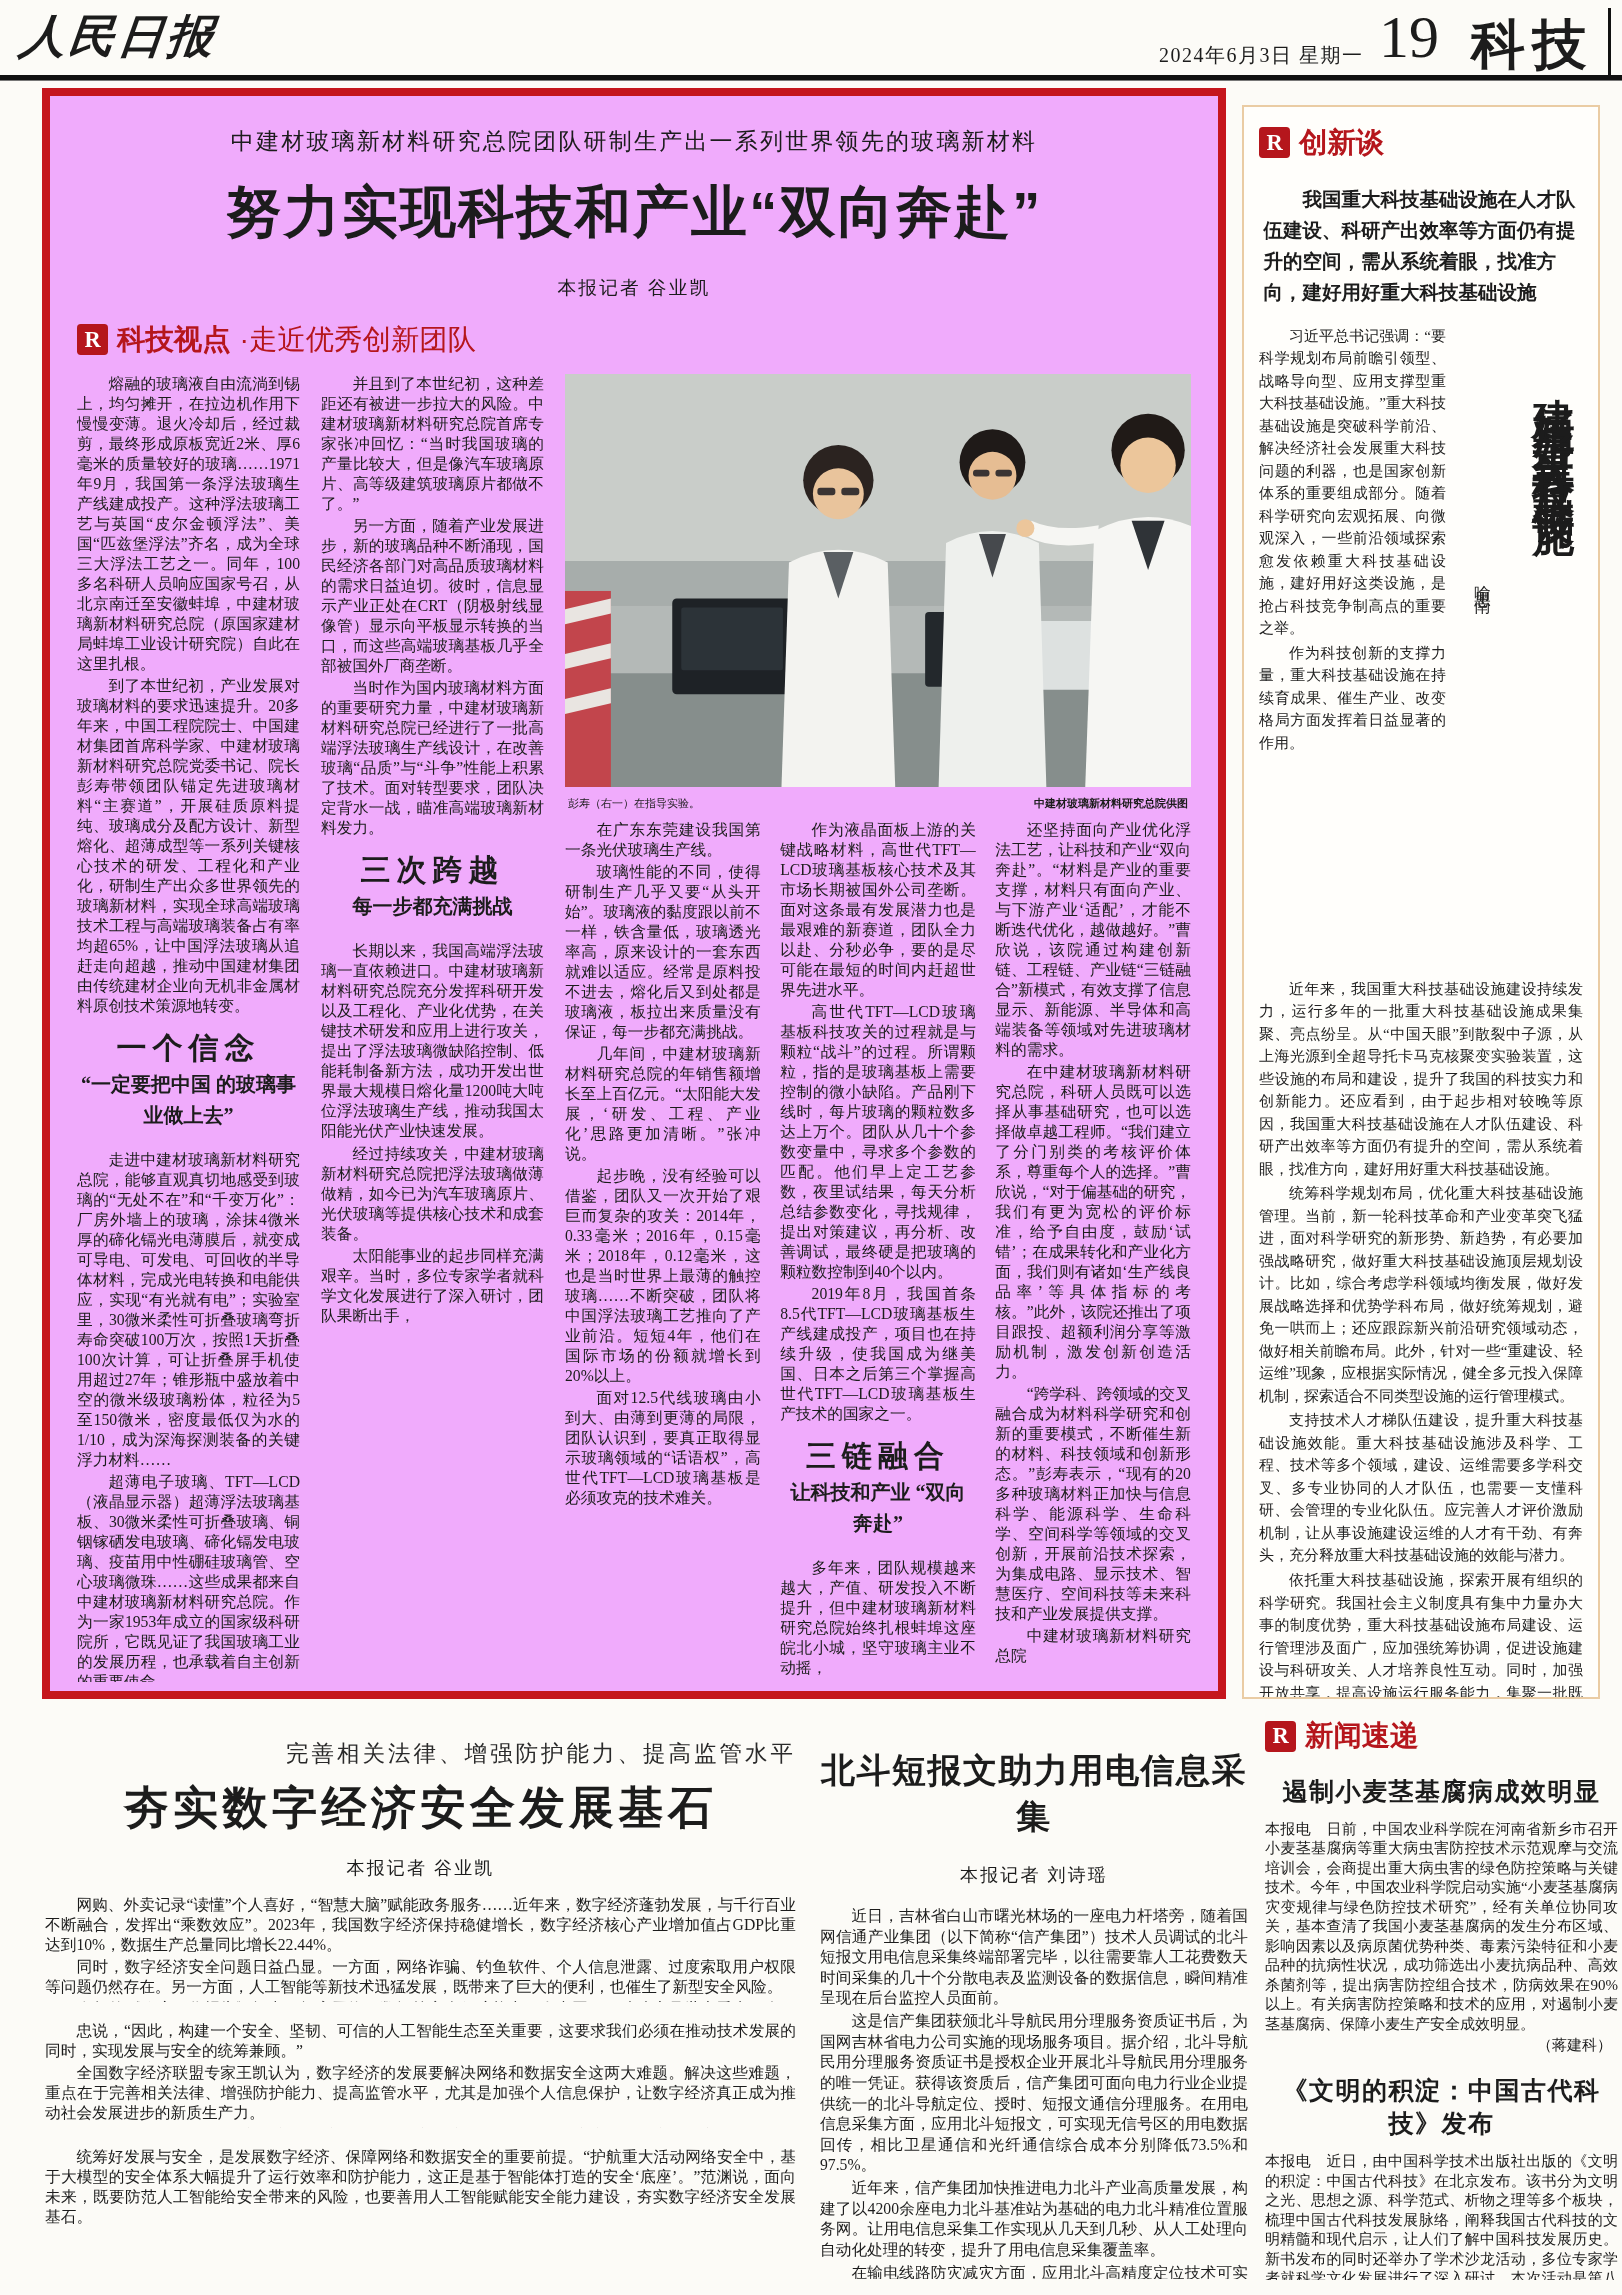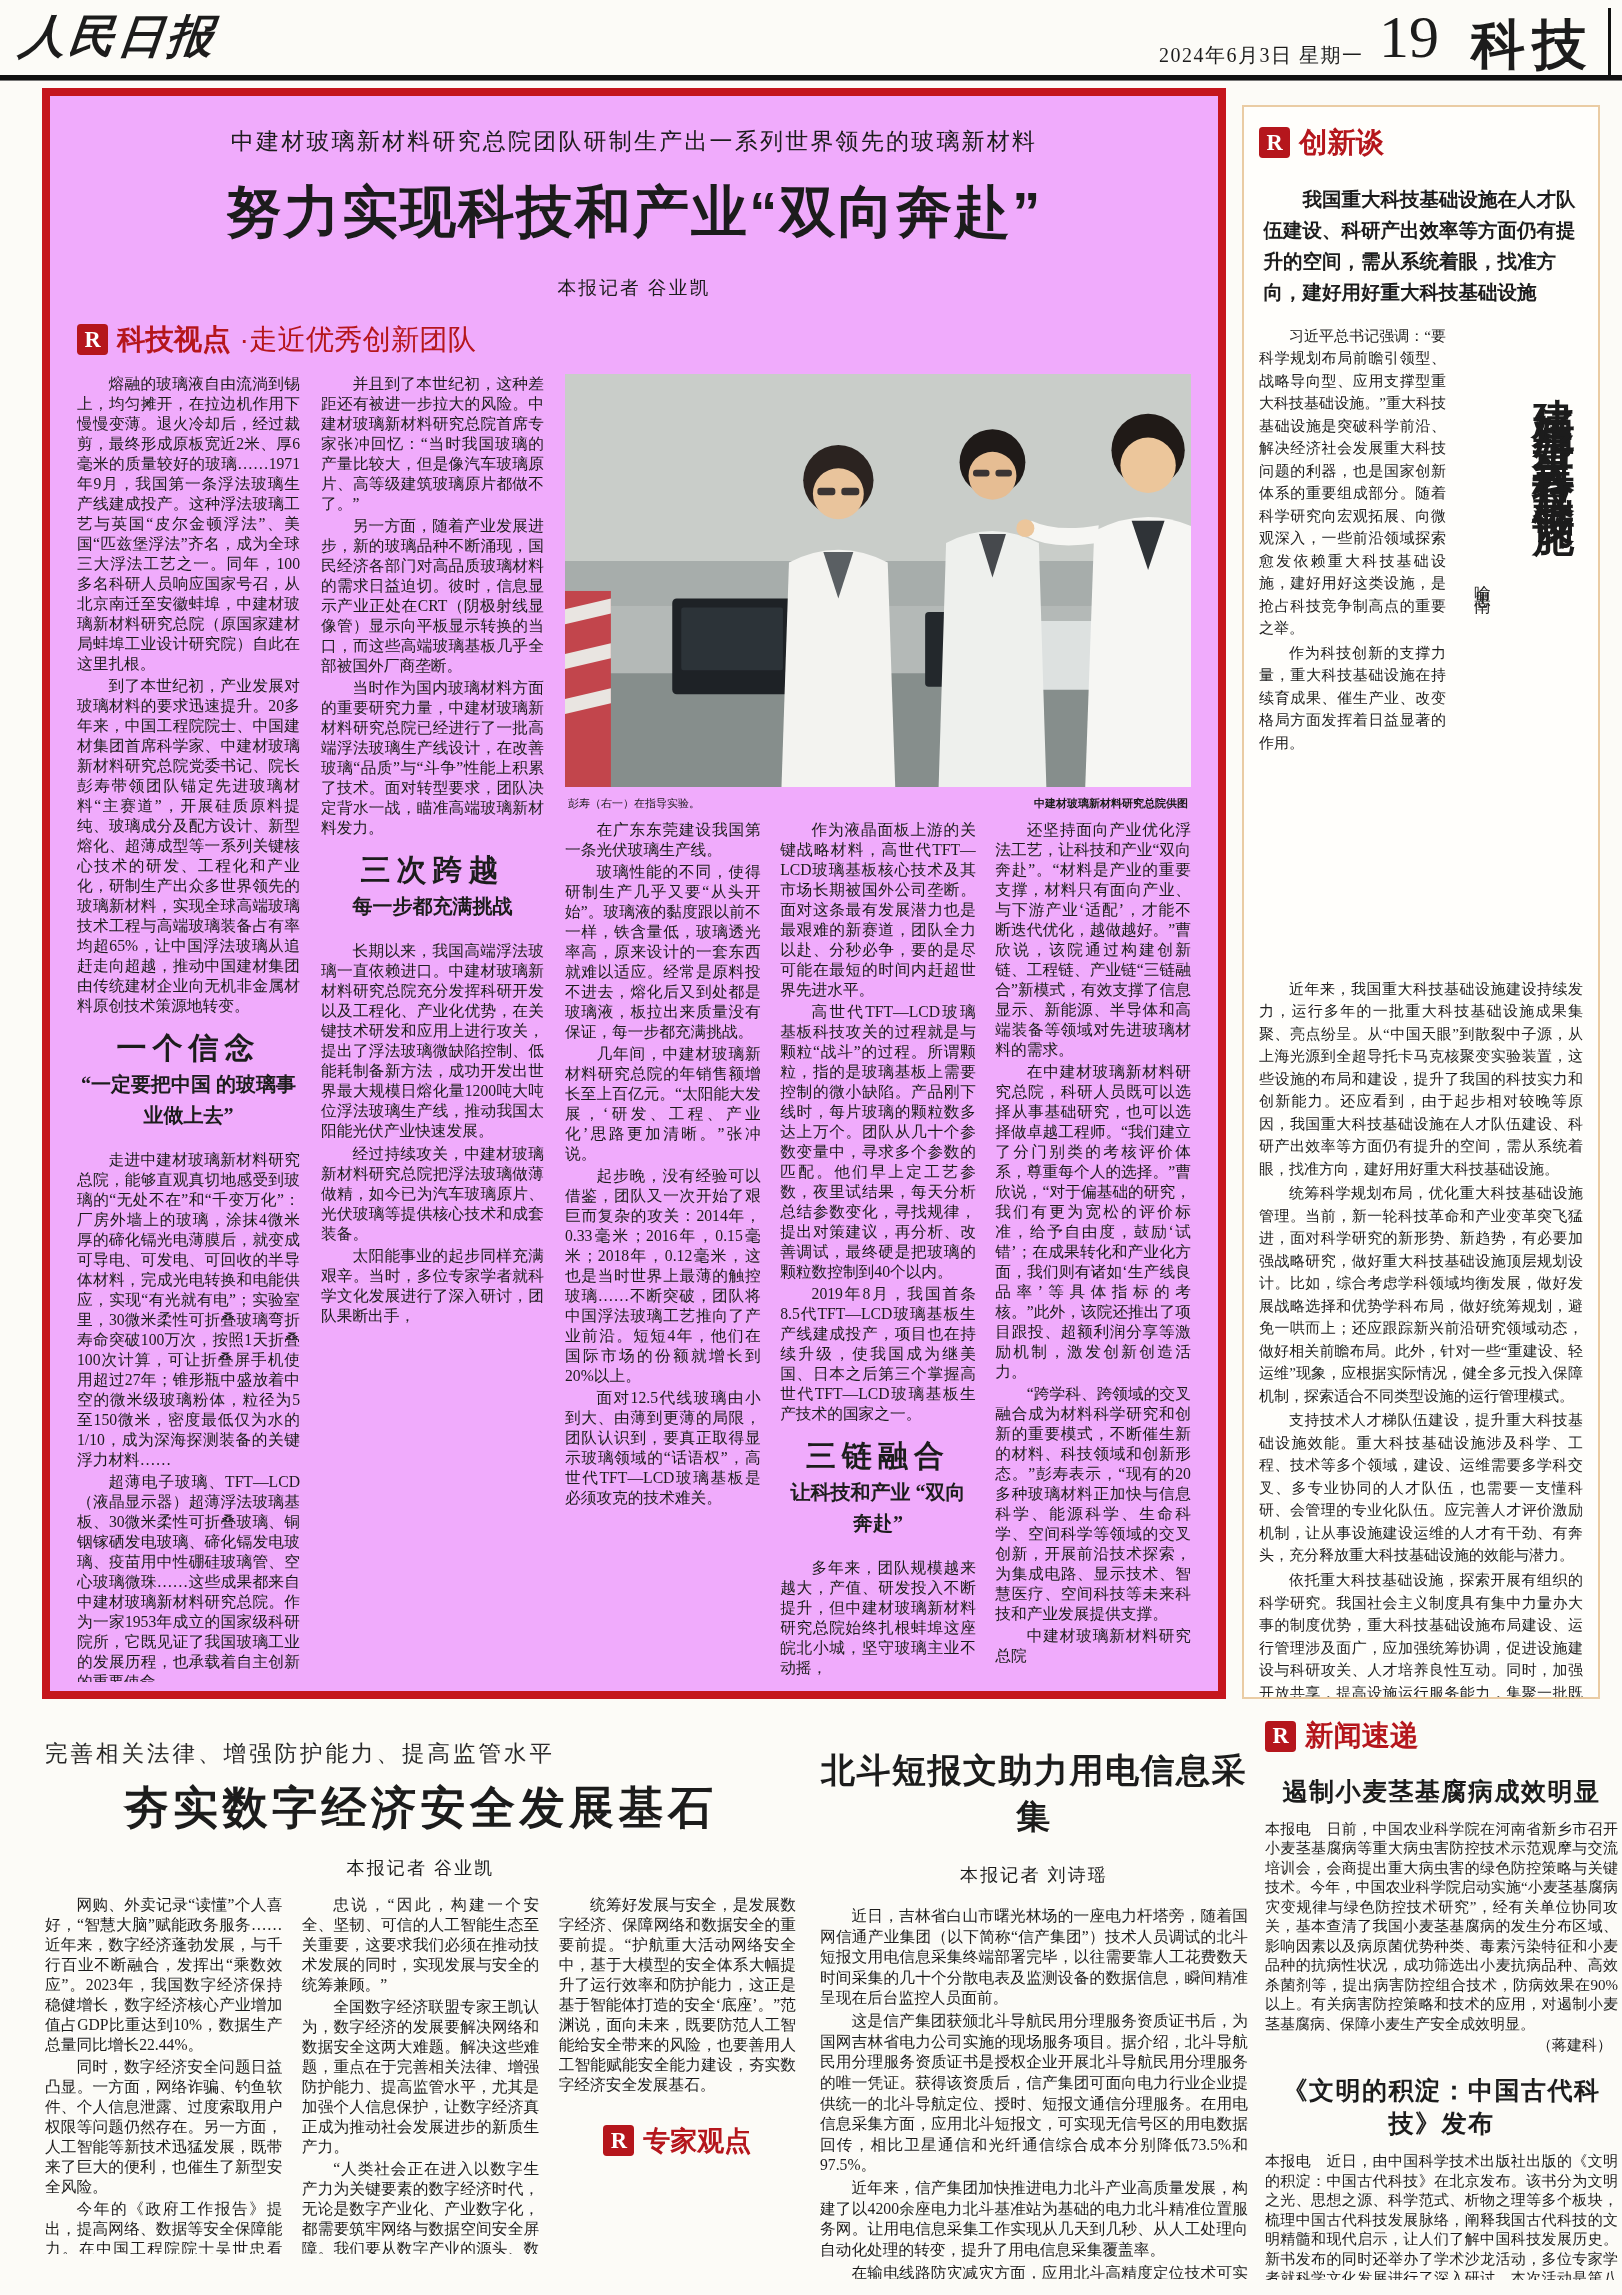--- a/index.html
+++ b/index.html
@@ -61,26 +61,26 @@
   .innov-left{width:187px;flex:none;font-size:15px;line-height:22.5px;text-align:justify;color:#222;}
   .innov-right{flex:1;position:relative;}
   .vert-title{position:absolute;right:1.5px;top:40px;writing-mode:vertical-rl;
               font-family:var(--serif);font-weight:bold;font-size:42px;letter-spacing:10.5px;}
   .vert-author{position:absolute;right:90px;top:247px;writing-mode:vertical-rl;
                font-size:16.5px;letter-spacing:6px;color:#222;}
   .innov-full{font-size:15px;line-height:22.5px;text-align:justify;color:#222;overflow:hidden;}
 
   
   .digital{position:absolute;left:45px;top:1738px;width:751px;height:542px;overflow:hidden;}
-  .d-kicker{text-align:left;font-size:22.5px;letter-spacing:3px;color:#2a2a2a;}
+  .d-kicker{text-align:right;font-size:22.5px;letter-spacing:3px;color:#2a2a2a;}
   .d-headline{text-align:center;font-family:var(--serif);font-weight:bold;font-size:45px;
               letter-spacing:4.5px;margin-top:9px;}
   .d-byline{text-align:center;font-size:18px;letter-spacing:2.2px;margin-top:18px;}
   .d-cols{display:flex;gap:19.5px;margin-top:15px;height:359px;overflow:hidden;
-          font-size:15.7px;line-height:20px;text-align:justify;}
+          font-size:15.7px;line-height:20px;text-align:justify;flex-direction:column;}
   .d-col{flex:1;overflow:hidden;}
   .expert-label{display:flex;justify-content:center;margin-top:30px;font-size:27px;}
 
   
   .beidou{position:absolute;left:820px;top:1748px;width:428px;height:531px;overflow:hidden;}
   .b-headline{text-align:center;font-family:var(--sans);font-weight:bold;font-size:34px;
               letter-spacing:1.5px;}
   .b-byline{text-align:center;font-size:18px;letter-spacing:2.2px;margin:22.5px 0 19.5px;}
   .b-body{font-size:15.7px;line-height:20.6px;text-align:justify;overflow:hidden;}
 

